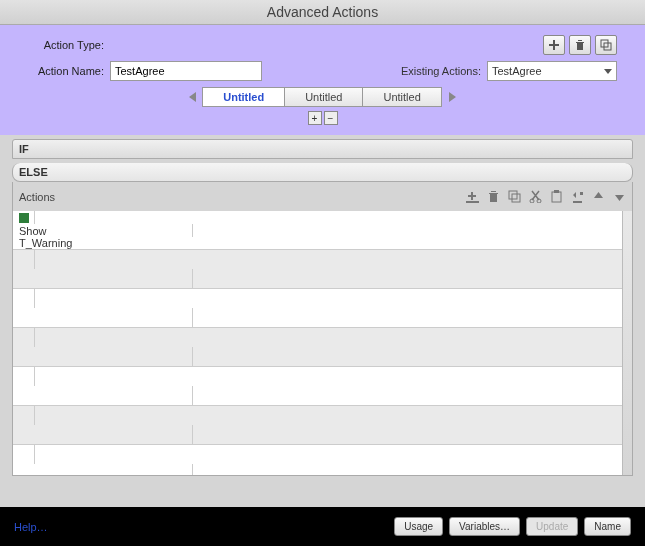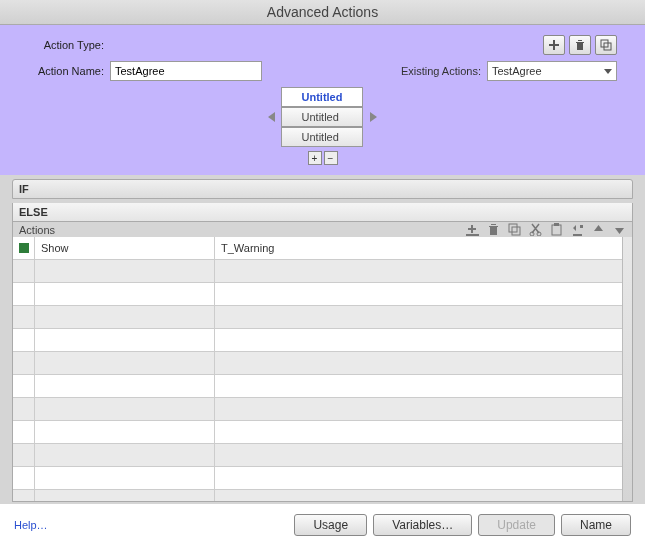--- a/index.html
+++ b/index.html
@@ -106,29 +106,29 @@
     padding: 3px 6px;
     font-weight: bold;
     font-size: 11px;
     color: #333;
     margin: 4px 12px 0 12px;
     border-radius: 3px 3px 0 0;
   }
   .section-header.else {
     background: linear-gradient(#f5f5f5, #e5e5e5);
     border-top: none;
-    border-radius: 0;
+    border-radius: 8px;
   }
   .actions-bar {
     display: flex;
     align-items: center;
     background: #d5d5d5;
     border-left: 1px solid #aaa;
     border-right: 1px solid #aaa;
-    padding: 1px 6px;
+    padding: 8px 6px;
     margin: 0 12px;
     font-size: 11px;
     color: #444;
   }
   .actions-bar .toolbar {
     margin-left: auto;
     display: flex;
     gap: 8px;
     align-items:center;
   }
@@ -143,44 +143,45 @@
     overflow: hidden;
     position: relative;
   }
   .grid-scrollbar {
     position:absolute; right:0; top:0; bottom:0; width:10px;
     background: linear-gradient(#e8e8e8,#d5d5d5);
     border-left:1px solid #bbb;
   }
   .grid-row {
     display: flex;
-    height: 23px;
+    height: 39px;
     border-bottom: 1px solid #ccc;
+    flex-direction: column;
   }
   .grid-row.alt { background: #eaeaea; }
   .col-marker { width: 22px; border-right: 1px solid #ccc; height:100%; display:flex; align-items:center; justify-content:center;}
   .col-marker .sq { width:10px; height:10px; background:#2e7d3a; }
   .col-action { width: 180px; border-right: 1px solid #ccc; padding-left: 6px; height:100%; display:flex; align-items:center;}
   .col-target { flex: 1; padding-left: 6px; height:100%; display:flex; align-items:center;}
   .footer {
     display:flex;
     align-items:center;
     padding: 10px 14px;
-    background:#ffffff;
+    background:#000000;
     position:absolute;
     bottom:0; left:0; right:0;
   }
   .footer .link { color:#2a4fd0; cursor:pointer; }
   .footer .buttons { margin-left:auto; display:flex; gap:6px;}
   .btn {
     border:1px solid #888;
     background:linear-gradient(#fafafa,#ddd);
-    padding: 3px 18px;
+    padding: 3px 9px;
     border-radius:3px;
-    font-size:12px;
+    font-size:10px;
     cursor:pointer;
   }
   .btn.disabled { color:#aaa; background:#e5e5e5; cursor:default;}
 </style>
 </head>
 <body>
 
 <div class="title-bar">Advanced Actions</div>
 
 <div class="panel">
@@ -214,21 +215,21 @@
       <span class="arrow"></span>
     </div>
   </div>
 
   <div class="tabs-row">
     <span class="nav-arrow">
         <svg viewBox="0 0 8 10">
           <path d="M7 0v10L0 5z"></path>
         </svg>
       </span>
-    <div id="tabs-container" style="display:flex;flex-direction:column;">
+    <div id="tabs-container" style="display:flex;">
         <div class="tab active">Untitled</div>
         <div class="tab">Untitled</div>
         <div class="tab">Untitled</div>
       </div>
     <span class="nav-arrow">
         <svg viewBox="0 0 8 10">
           <path d="M1 0v10l7-5z"></path>
         </svg>
       </span>
   </div>

